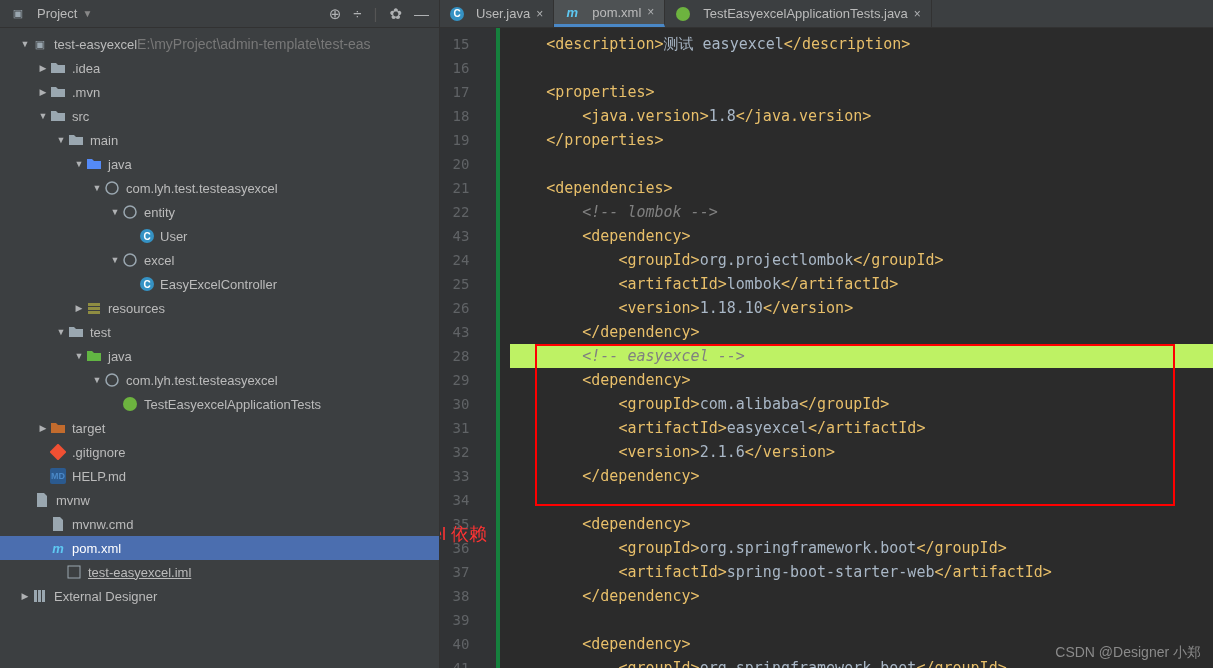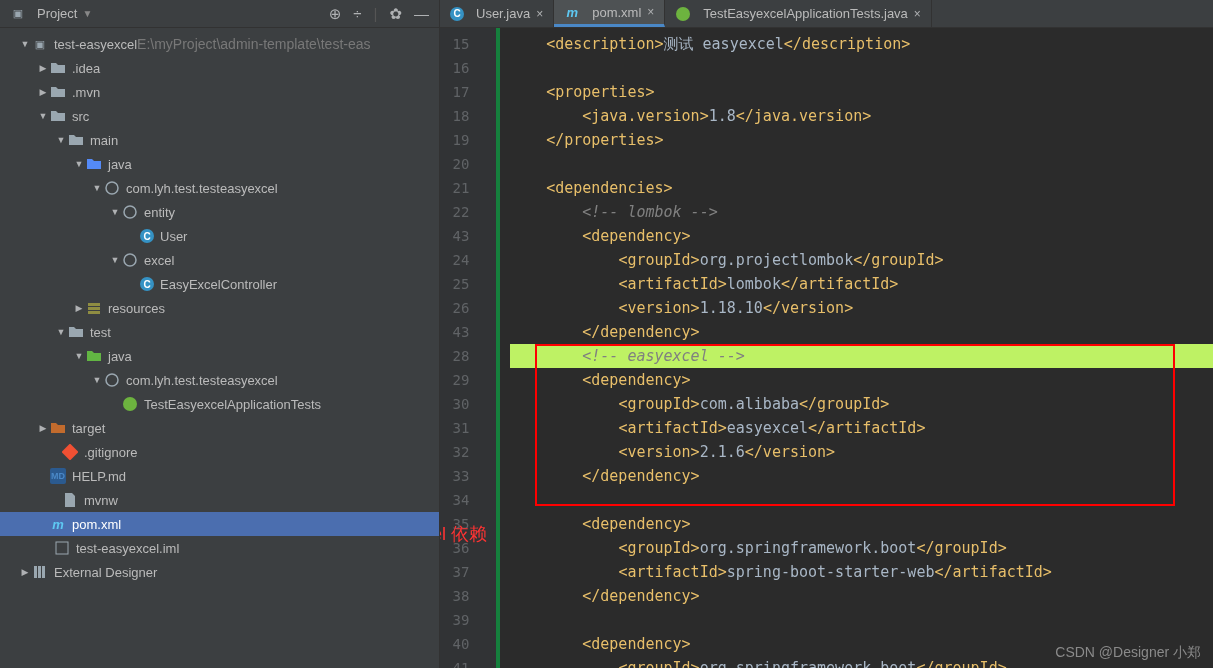--- a/index.html
+++ b/index.html
@@ -371,49 +371,58 @@
         </div>
         <div class="tree-item" style="padding-left: 36px;">
           <span class="tree-arrow">▶</span>
           <span class="tree-icon icon-folder-orange">
             <svg viewBox="0 0 16 16">
               <path fill="#c26b2d" d="M1 3h5l2 2h7v8H1z"></path>
             </svg>
           </span>
           <span class="tree-label">target</span>
         </div>
-        <div class="tree-item" style="padding-left: 48px;">
+        <div class="tree-item" style="padding-left: 36px;">
           <span class="tree-arrow"></span>
           <span class="tree-icon icon-git">
             <svg viewBox="0 0 16 16">
               <rect x="2" y="2" width="12" height="12" fill="#f05033" transform="rotate(45 8 8)"></rect>
             </svg>
           </span>
           <span class="tree-label">.gitignore</span>
         </div>
         <div class="tree-item" style="padding-left: 36px;">
           <span class="tree-arrow"></span>
           <span class="tree-icon icon-md">MD</span>
           <span class="tree-label">HELP.md</span>
         </div>
-        <div class="tree-item" style="padding-left: 28px; margin-left: 20px;">
+        <div class="tree-item" style="padding-left: 20px;">
           <span class="tree-arrow"></span>
           <span class="tree-icon icon-txt">
             <svg viewBox="0 0 16 16">
               <path fill="#9aa7b0" d="M3 1h7l3 3v11H3z"></path>
             </svg>
           </span>
           <span class="tree-label">mvnw</span>
+        </div>
+        <div class="tree-item" style="padding-left: 36px;">
+          <span class="tree-arrow"></span>
+          <span class="tree-icon icon-txt">
+            <svg viewBox="0 0 16 16">
+              <path fill="#9aa7b0" d="M3 1h7l3 3v11H3z"></path>
+            </svg>
+          </span>
+          <span class="tree-label">mvnw.cmd</span>
         </div>
         <div class="tree-item highlighted" style="padding-left: 36px;">
           <span class="tree-arrow"></span>
           <span class="tree-icon icon-maven">m</span>
           <span class="tree-label">pom.xml</span>
         </div>
-        <div class="tree-item" style="padding-left: 40px;">
+        <div class="tree-item" style="padding-left: 52px; text-decoration: underline;">
           <span class="tree-arrow"></span>
           <span class="tree-icon icon-iml">
             <svg viewBox="0 0 16 16">
               <rect x="2" y="2" width="12" height="12" fill="none" stroke="#9aa7b0"></rect>
             </svg>
           </span>
           <span class="tree-label">test-easyexcel.iml</span>
         </div>
         <div class="tree-item" style="padding-left: 18px;">
           <span class="tree-arrow">▶</span>

